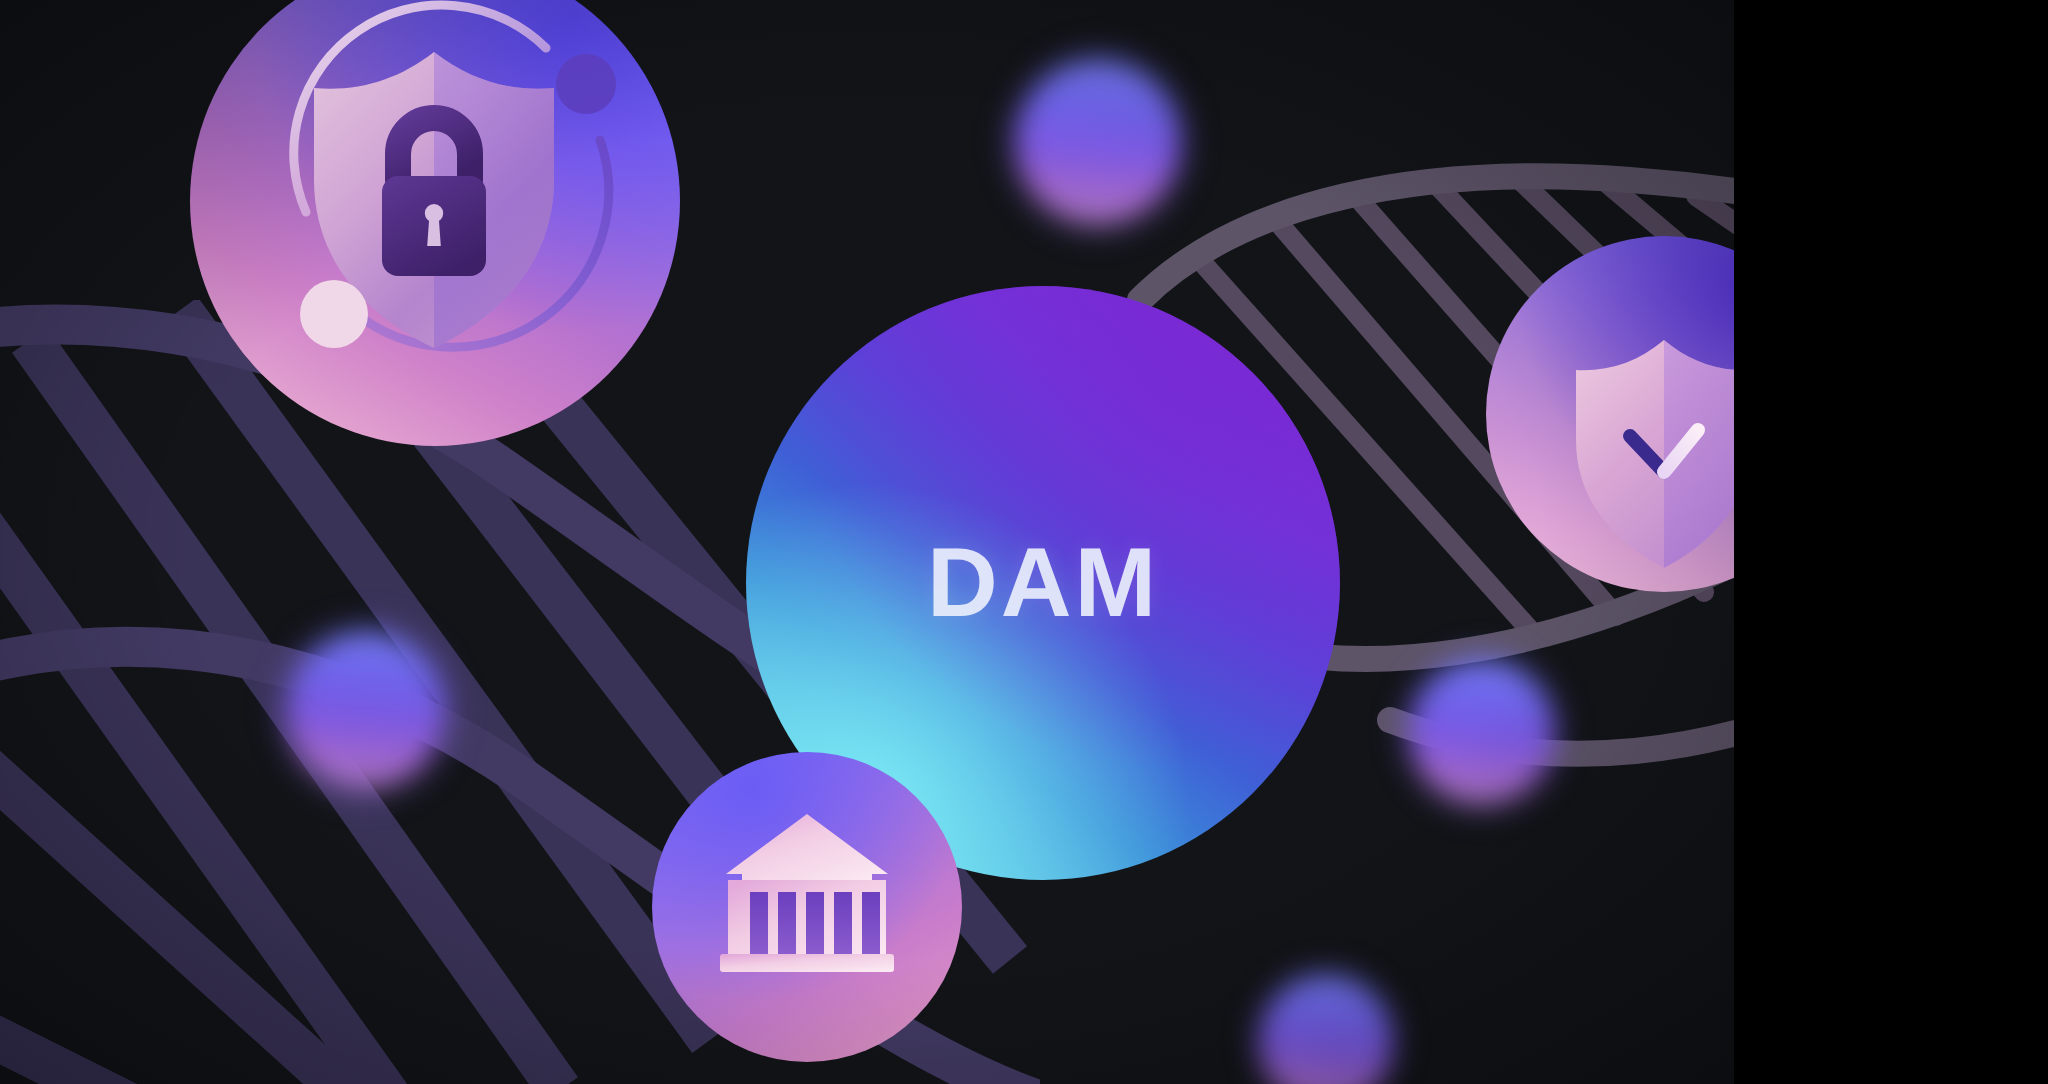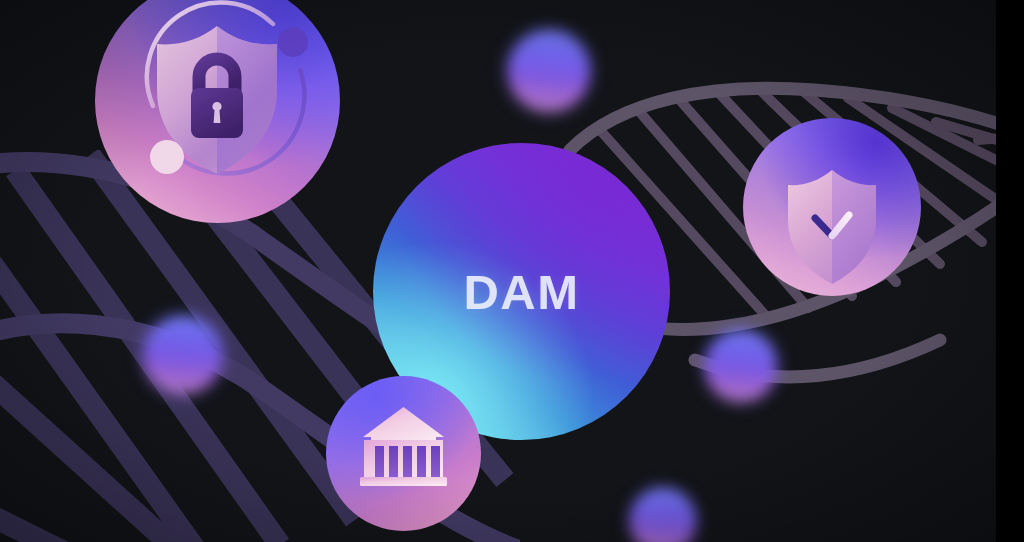--- a/index.html
+++ b/index.html
@@ -3,21 +3,21 @@
 <meta charset="utf-8">
 <title>DAM Hero Illustration</title>
 <style>
   html, body {
     margin: 0;
     padding: 0;
     background: #000;
   }
   #stage {
     position: relative;
-    width: 996px;
+    width: 867px;
     height: 542px;
     overflow: hidden;
     background: #121418;
     font-family: "Liberation Sans", sans-serif;
   }
 
   
   .dna-svg { position: absolute; pointer-events: none; }
 
   

